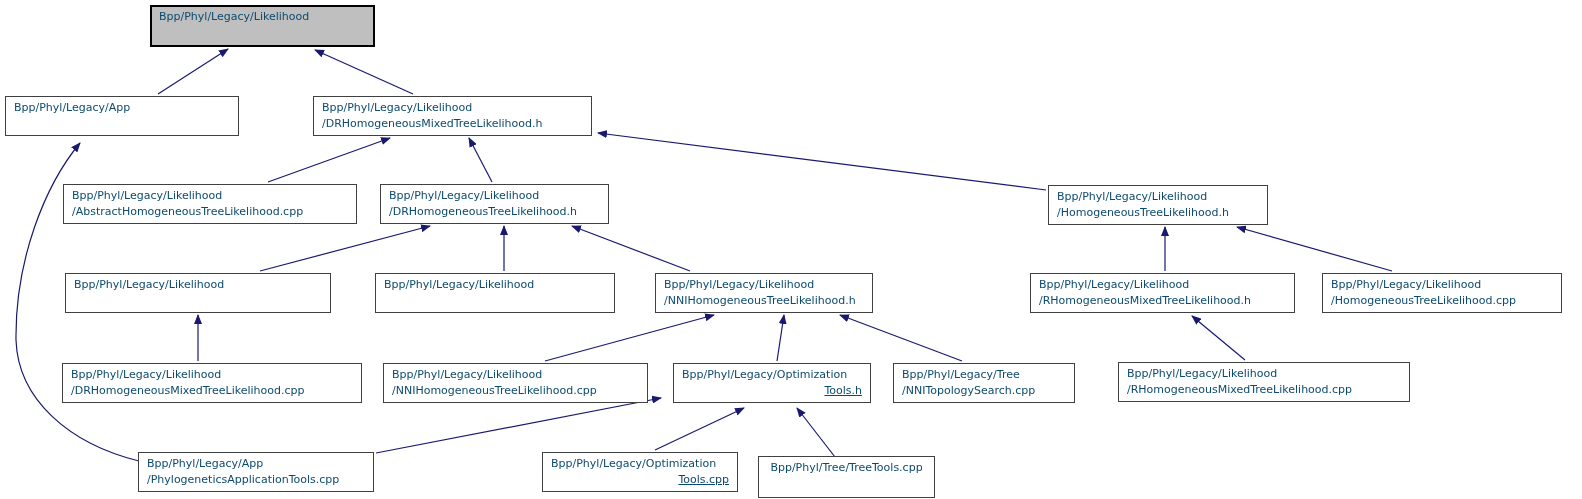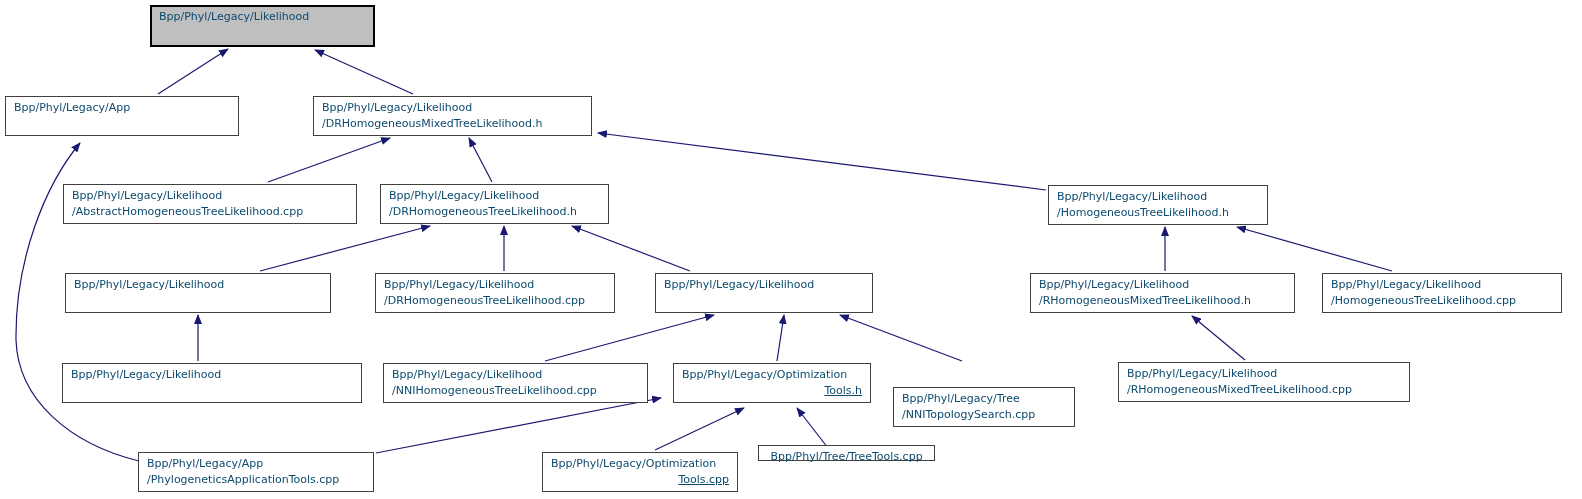--- a/index.html
+++ b/index.html
@@ -65,56 +65,57 @@
     </div>
     <div class="node" style="left: 1048px; top: 185px; width: 220px; height: 40px;">
       <span>Bpp/Phyl/Legacy/Likelihood</span>
       <span class="">/HomogeneousTreeLikelihood.h</span>
     </div>
     <div class="node" style="left: 65px; top: 273px; width: 266px; height: 40px;">
       <span>Bpp/Phyl/Legacy/Likelihood</span>
     </div>
     <div class="node" style="left: 375px; top: 273px; width: 240px; height: 40px;">
       <span>Bpp/Phyl/Legacy/Likelihood</span>
-      <span class="">/DRHomogeneousTreeLikelihood.cpp</span>
     </div>
     <div class="node" style="left: 655px; top: 273px; width: 218px; height: 40px;">
       <span>Bpp/Phyl/Legacy/Likelihood</span>
+      <span class="">/NNIHomogeneousTreeLikelihood.h</span>
     </div>
     <div class="node" style="left: 1030px; top: 273px; width: 265px; height: 40px;">
       <span>Bpp/Phyl/Legacy/Likelihood</span>
       <span class="">/RHomogeneousMixedTreeLikelihood.h</span>
     </div>
     <div class="node" style="left: 1322px; top: 273px; width: 240px; height: 40px;">
       <span>Bpp/Phyl/Legacy/Likelihood</span>
       <span class="">/HomogeneousTreeLikelihood.cpp</span>
     </div>
     <div class="node" style="left: 62px; top: 363px; width: 300px; height: 40px;">
       <span>Bpp/Phyl/Legacy/Likelihood</span>
+      <span class="">/DRHomogeneousMixedTreeLikelihood.cpp</span>
     </div>
     <div class="node" style="left: 383px; top: 363px; width: 265px; height: 40px;">
       <span>Bpp/Phyl/Legacy/Likelihood</span>
       <span class="">/NNIHomogeneousTreeLikelihood.cpp</span>
     </div>
     <div class="node" style="left: 673px; top: 363px; width: 198px; height: 40px;">
       <span>Bpp/Phyl/Legacy/Optimization</span>
       <span class="center">Tools.h</span>
     </div>
-    <div class="node" style="left: 893px; top: 363px; width: 182px; height: 40px; margin-top: 24px;">
+    <div class="node" style="left: 893px; top: 363px; width: 182px; height: 40px;">
       <span>Bpp/Phyl/Legacy/Tree</span>
       <span class="">/NNITopologySearch.cpp</span>
     </div>
     <div class="node" style="left: 1118px; top: 362px; width: 292px; height: 40px;">
       <span>Bpp/Phyl/Legacy/Likelihood</span>
       <span class="">/RHomogeneousMixedTreeLikelihood.cpp</span>
     </div>
     <div class="node" style="left: 138px; top: 452px; width: 236px; height: 40px;">
       <span>Bpp/Phyl/Legacy/App</span>
       <span class="">/PhylogeneticsApplicationTools.cpp</span>
     </div>
     <div class="node" style="left: 542px; top: 452px; width: 196px; height: 40px;">
       <span>Bpp/Phyl/Legacy/Optimization</span>
       <span class="center">Tools.cpp</span>
     </div>
-    <div class="node center" style="left: 758px; top: 445px; width: 177px; height: 16px;">
+    <div class="node center" style="left: 758px; top: 456px; width: 177px; height: 42px;">
       <span>Bpp/Phyl/Tree/TreeTools.cpp</span>
     </div>
   </div>
 
 </body></html>

